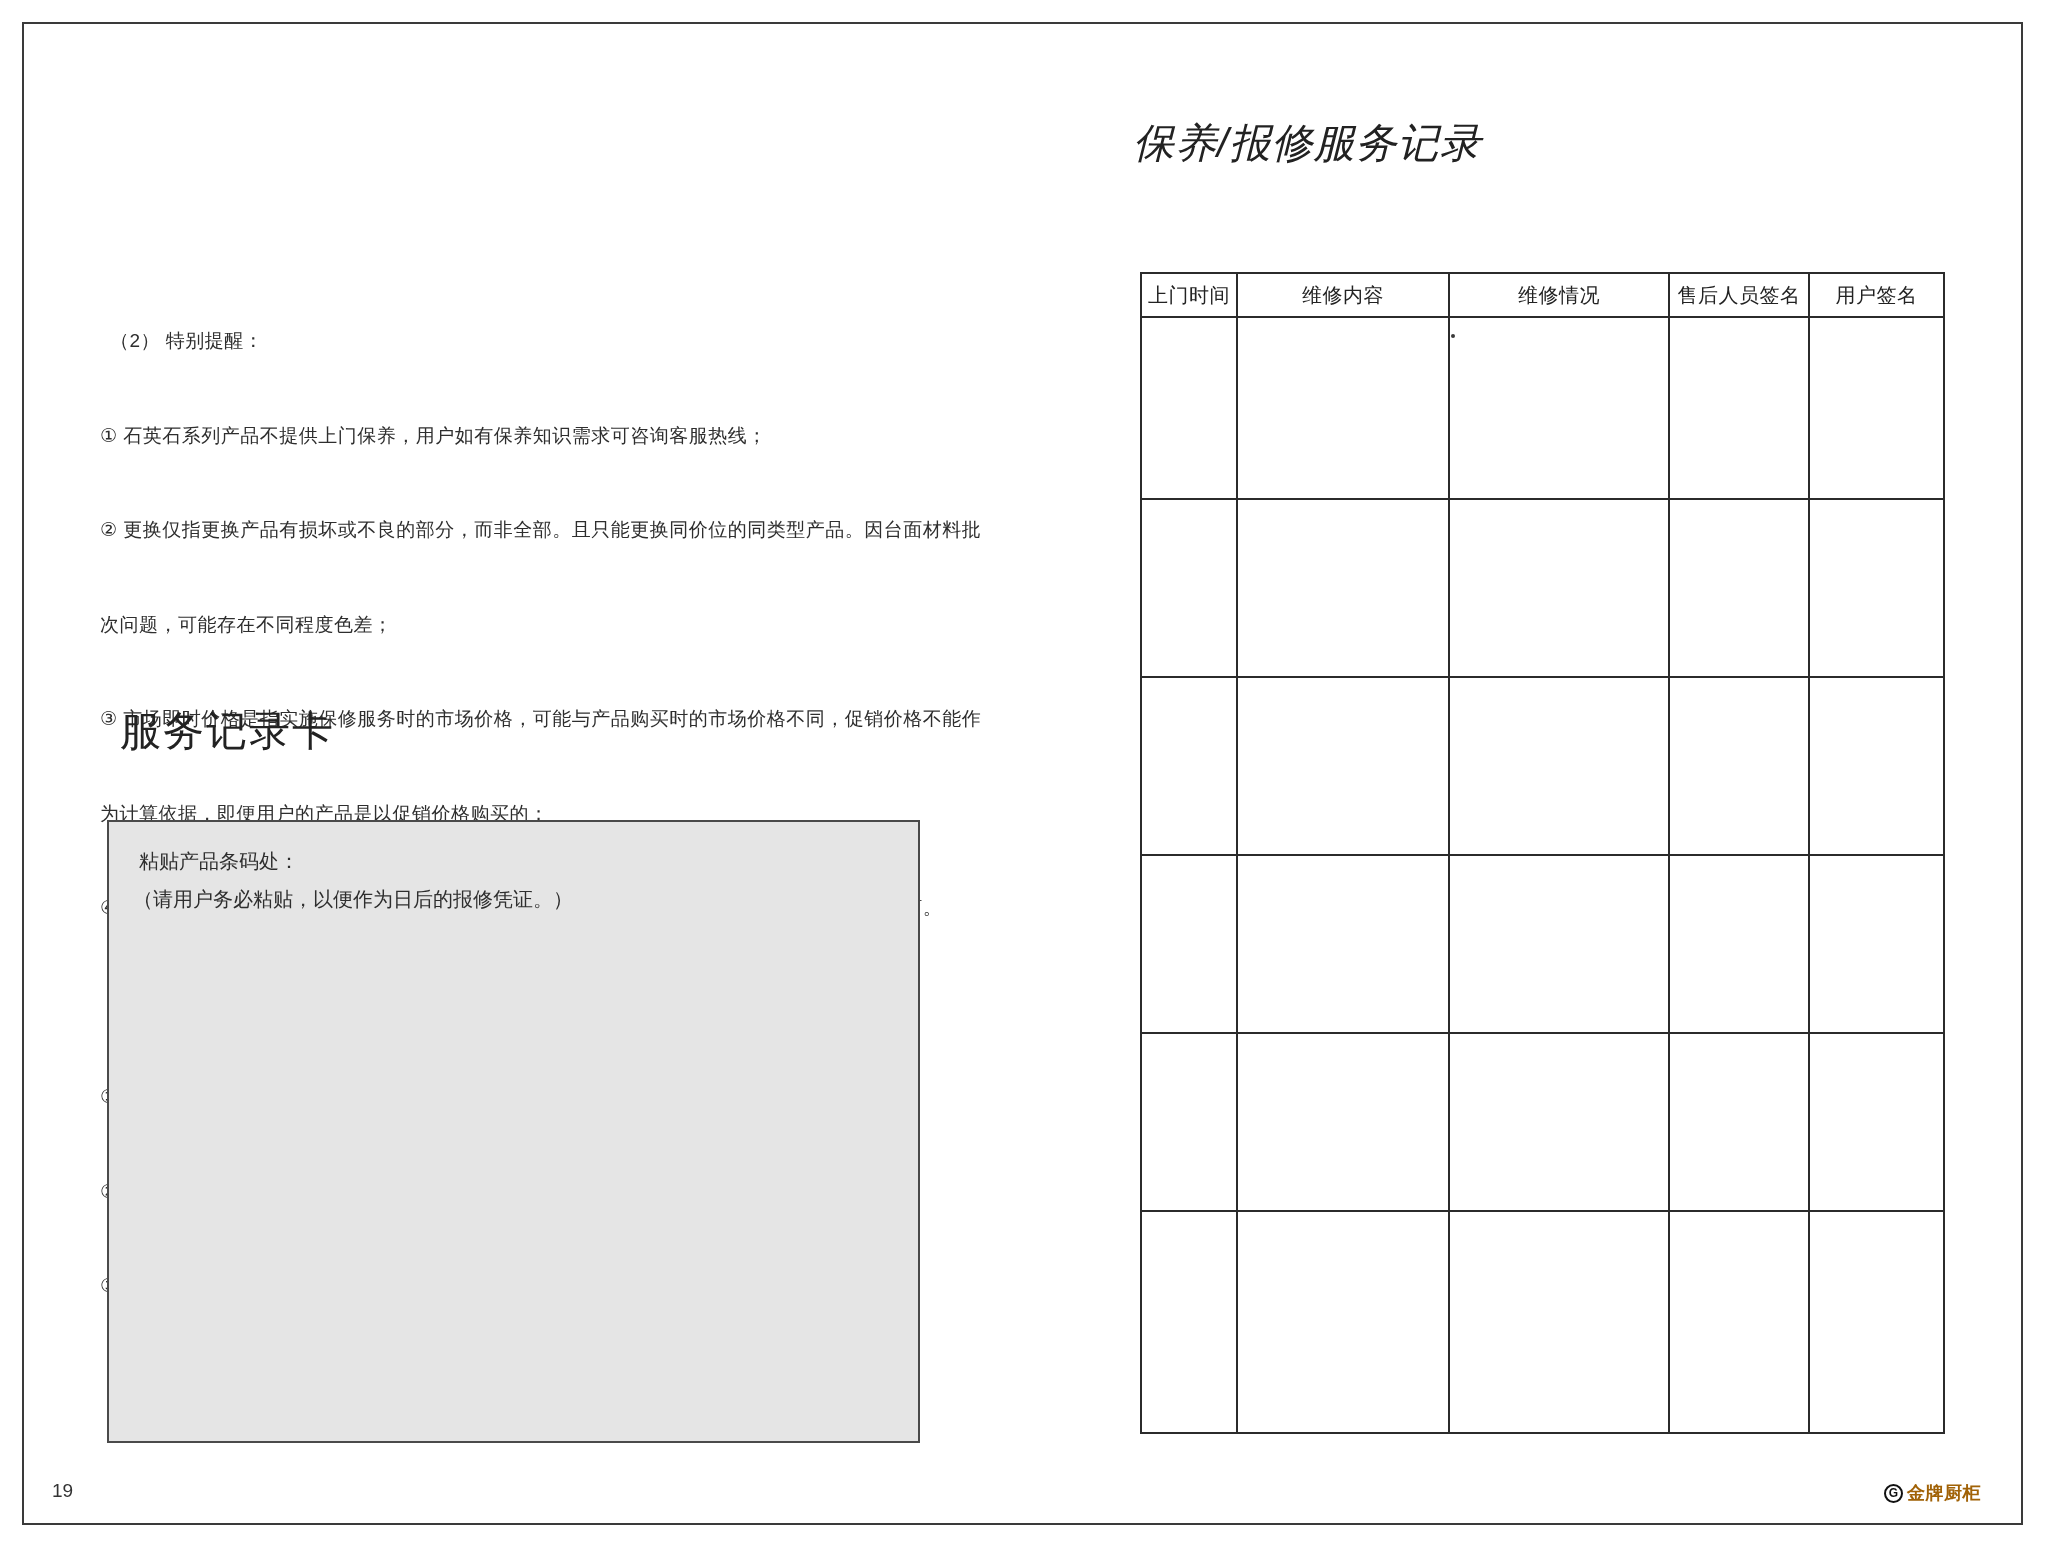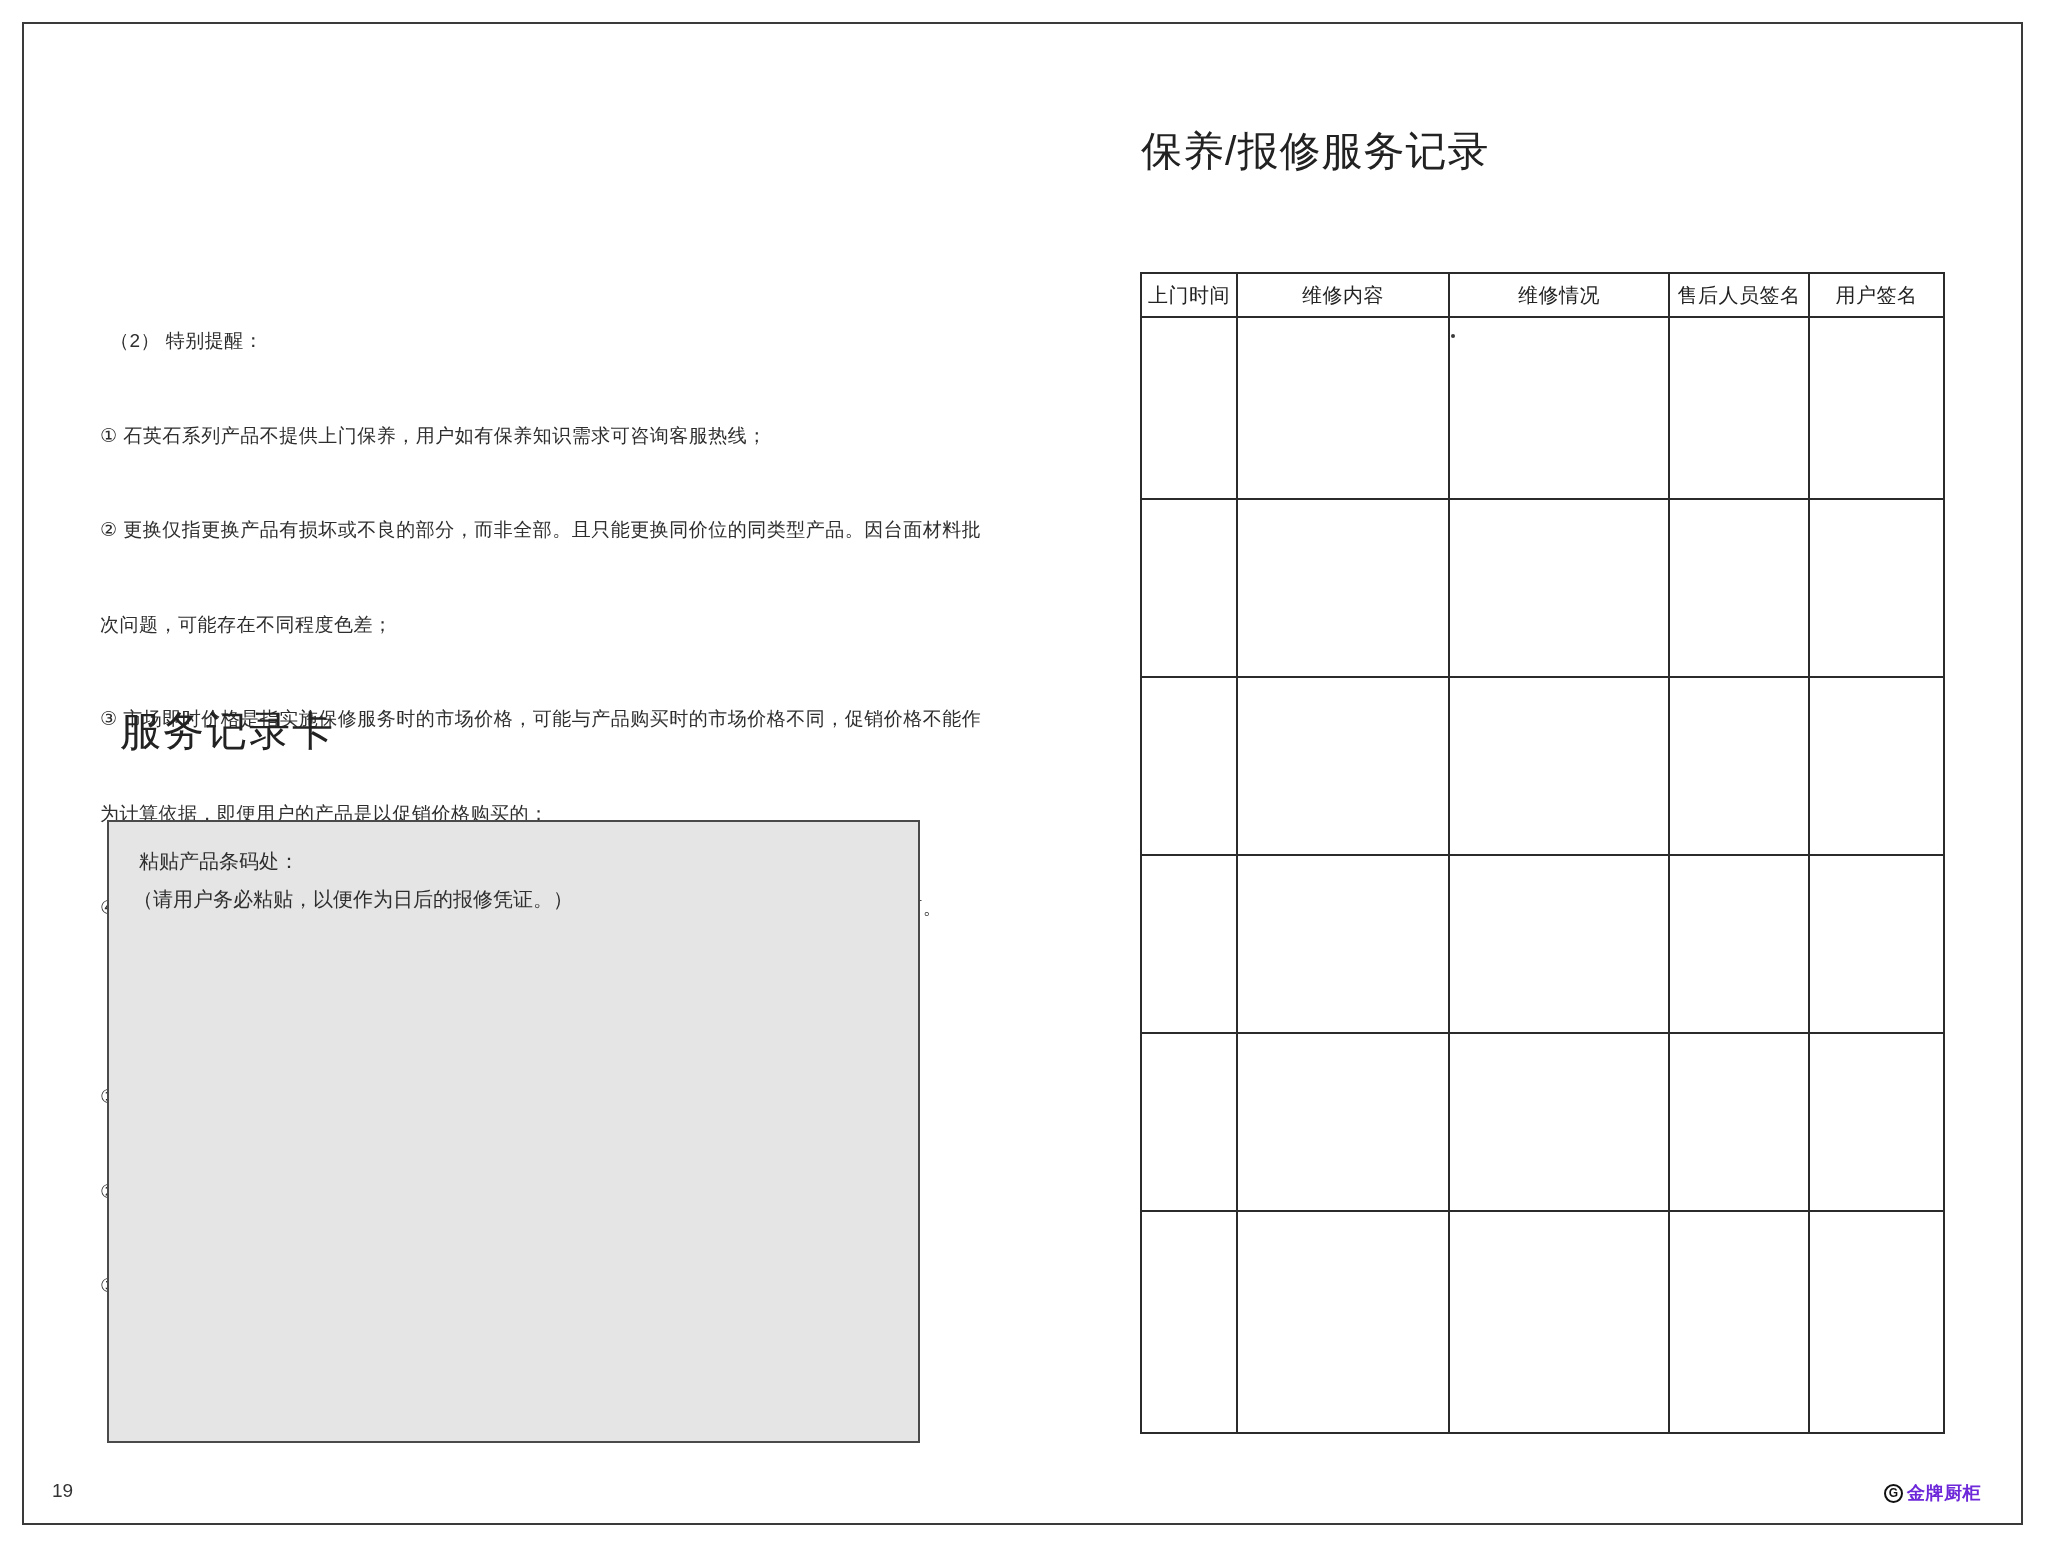--- a/index.html
+++ b/index.html
@@ -66,21 +66,21 @@
   }
   .footer-logo {
     position:absolute; left:1884px; top:1481px;
     display:flex; align-items:center; gap:4px;
   }
   .logo-circle {
     width:15px; height:15px; border:2px solid #111111; border-radius:50%;
     display:flex; align-items:center; justify-content:center;
     font-size:12px; font-weight:bold; color:#111111; line-height:1;
   }
-  .logo-text { font-size:18px; font-weight:bold; color:#6d28d9; letter-spacing:0.5px; }
+  .logo-text { font-size:18px; font-weight:bold; color:#a16207; letter-spacing:0.5px; }
 </style>
 </head>
 <body>
 
 <div class="canvas">
 
   <div class="page-border"></div>
 
   <section class="notes">
     <div class="line indent">（2） 特别提醒：</div>
@@ -96,21 +96,21 @@
     <div class="line">③ 展厅样柜，样机等特价处理品，不享受以上保修约定。</div>
   </section>
 
   <h1 class="left-heading" style="margin:16px; font-weight:normal;">服务记录卡</h1>
 
   <div class="barcode-box">
     <div class="barcode-line1">粘贴产品条码处：</div>
     <div class="barcode-line2">（请用户务必粘贴，以便作为日后的报修凭证。）</div>
   </div>
 
-  <h1 class="right-title" style="margin:8px; font-weight:normal;">保养/报修服务记录</h1>
+  <h1 class="right-title" style="margin:0; font-weight:normal;font-style:italic;">保养/报修服务记录</h1>
 
   <table class="service-table">
     <colgroup>
       <col style="width:96px">
         <col style="width:212px">
         <col style="width:220px">
       <col style="width:140px">
         <col style="width:135px">
     </colgroup>
     <thead>

